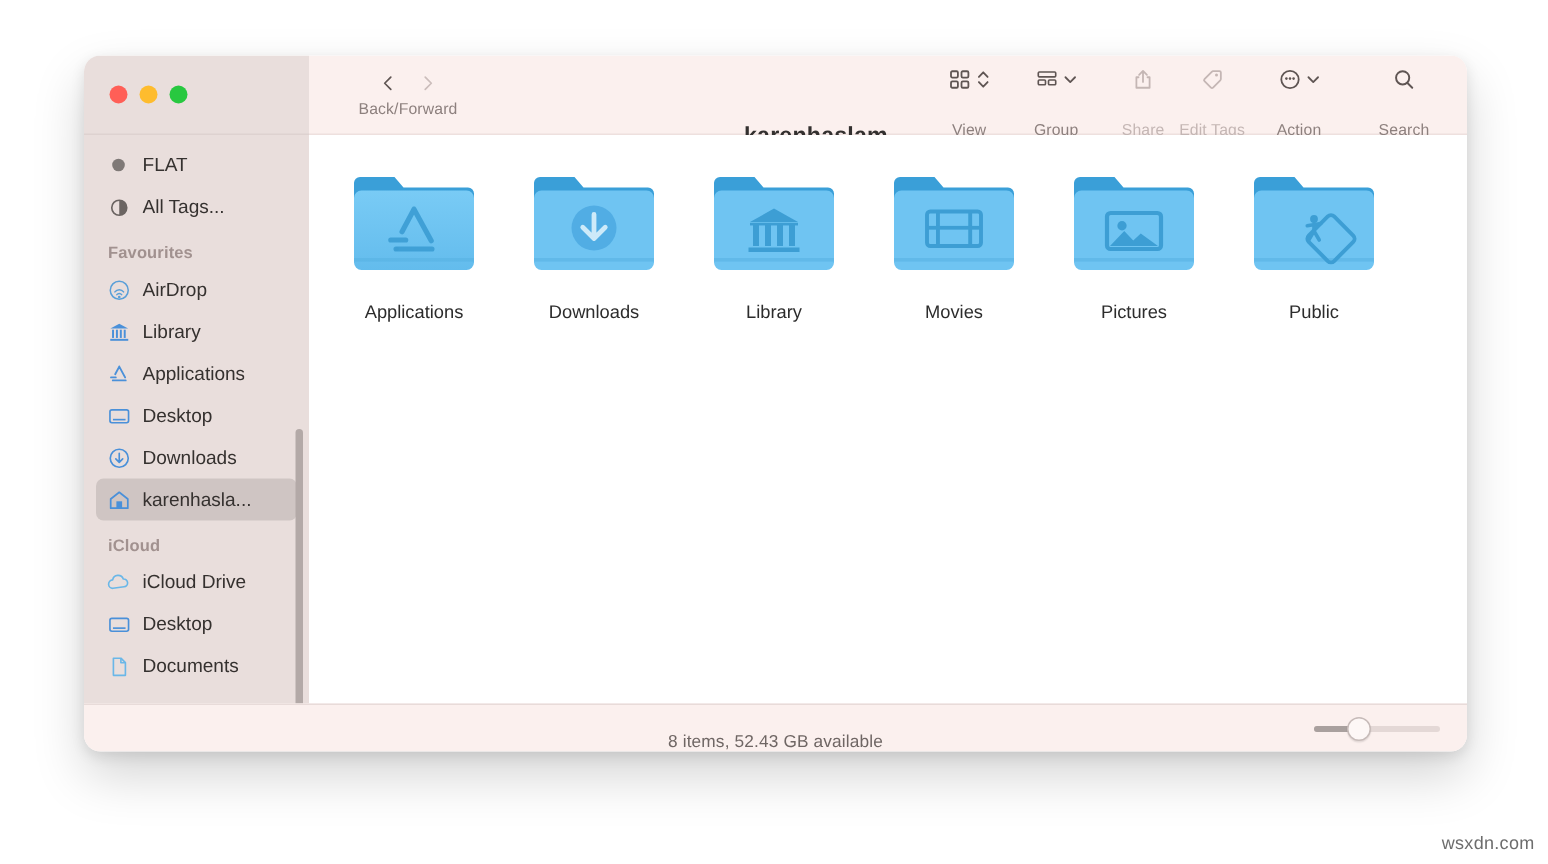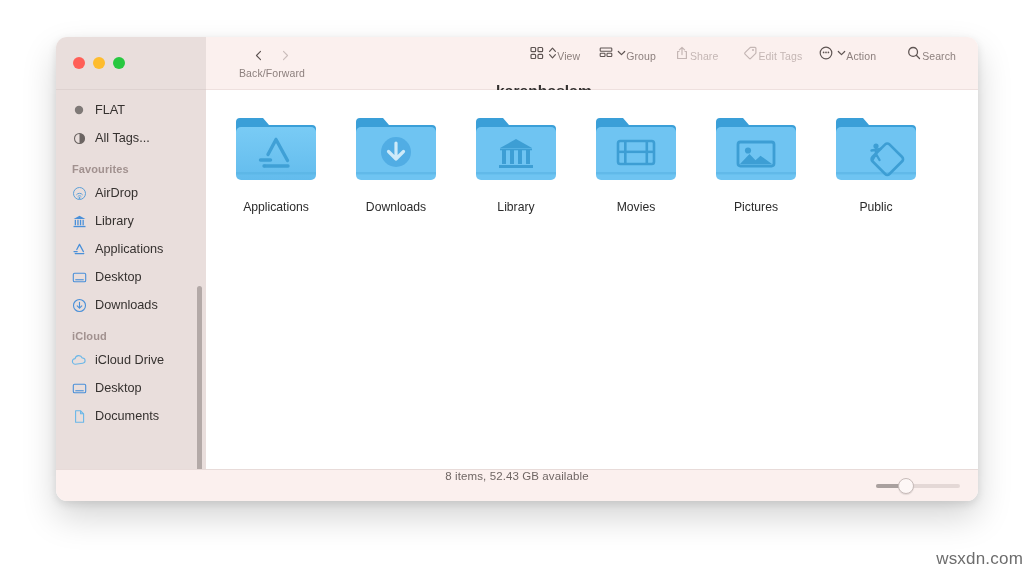--- a/index.html
+++ b/index.html
@@ -112,24 +112,26 @@
   .tb-items {
     position: absolute;
     right: 0;
     top: 0;
     display: flex;
     height: 53px;
     align-items: flex-start;
   }
   .tb-item {
     display: flex;
+    flex-direction: column;
     align-items: center;
     justify-content: flex-start;
     margin-top: 8px;
     min-width: 40px;
+    gap: 14px;
   }
   .tb-glyph {
     height: 20px;
     display: flex;
     align-items: center;
     gap: 3px;
   }
 
   
   .win-body {
@@ -221,21 +223,21 @@
     white-space: nowrap;
   }
 
   
   .statusbar {
     height: 31px;
     flex: 0 0 31px;
     background: #fbf0ee;
     border-top: 1px solid #e8dbd9;
     display: flex;
-    align-items: flex-start;
+    align-items: flex-end;
     justify-content: center;
     position: relative;
   }
   .status-text {
     font-size: 11.5px;
     color: #6f6664;
     letter-spacing: 0.1px;
   }
   .zoom-slider {
     position: absolute;
@@ -272,21 +274,21 @@
     background: #fdf7f6;
     border: 1px solid #c7bbb9;
     box-shadow: 0 1px 1px rgba(0,0,0,0.10);
   }
 
   
   .watermark {
     position: absolute;
     right: 9px;
     bottom: 7px;
-    font-size: 17px;
+    font-size: 12px;
     color: #6d6d6d;
     letter-spacing: 0.2px;
   }
 </style>
 </head>
 <body>
 
 <div id="finder-window">
 
   <div class="win-top">
@@ -352,21 +354,21 @@
             </span>
             <span>
               <svg width="9" height="16" viewBox="0 0 9 16">
                   <path d="M1.3 6.5L4.5 9.7 7.7 6.5" fill="none" stroke="#5f5553" stroke-width="1.2" stroke-linecap="round" stroke-linejoin="round"></path>
                 </svg>
             </span>
           </div>
           <div class="tb-label">Group</div>
         </div>
 
-        <div class="tb-item" style="margin-right:24px">
+        <div class="tb-item" style="margin-right:4px">
           <div class="tb-glyph">
             <span>
               <svg width="16" height="16" viewBox="0 0 16 16">
                 <path d="M5 6.5H3.6v7h8.8v-7H11" fill="none" stroke="#c4b6b4" stroke-width="1.2" stroke-linecap="round" stroke-linejoin="round"></path>
                 <path d="M8 9.6V2.3M5.4 4.9L8 2.3l2.6 2.6" fill="none" stroke="#c4b6b4" stroke-width="1.2" stroke-linecap="round" stroke-linejoin="round"></path>
               </svg>
             </span>
           </div>
           <div class="tb-label disabled">Share</div>
         </div>
@@ -492,20 +494,29 @@
       <div class="sb-item">
         <span class="sb-icon">
           <svg width="15" height="15" viewBox="0 0 15 15">
             <circle cx="7.5" cy="7.5" r="6" fill="none" stroke="#4a90d9" stroke-width="1.1"></circle>
             <path d="M7.5 4.2v6M5.2 7.9l2.3 2.3 2.3-2.3" fill="none" stroke="#4a90d9" stroke-width="1.1" stroke-linecap="round" stroke-linejoin="round"></path>
           </svg>
         </span>
         <span class="sb-label">Downloads</span>
       </div>
 
+      <div class="sb-item selected">
+        <span class="sb-icon">
+          <svg width="15" height="15" viewBox="0 0 15 15">
+            <path d="M7.5 2.2L1.8 6.7v6.1h11.4V6.7z" fill="none" stroke="#4a90d9" stroke-width="1.15" stroke-linejoin="round"></path>
+            <rect x="5.6" y="8.2" width="3.8" height="4.6" fill="#4a90d9"></rect>
+          </svg>
+        </span>
+        <span class="sb-label">karenhasla...</span>
+      </div>
 
       <div class="sb-header">iCloud</div>
 
       <div class="sb-item">
         <span class="sb-icon">
           <svg width="16" height="15" viewBox="0 0 16 15">
             <path d="M4.3 11.2a2.8 2.8 0 01-.2-5.6 3.7 3.7 0 017.1-.6 2.6 2.6 0 01.5 5.2z" fill="none" stroke="#6ab7e8" stroke-width="1.1" stroke-linejoin="round"></path>
           </svg>
         </span>
         <span class="sb-label">iCloud Drive</span>

